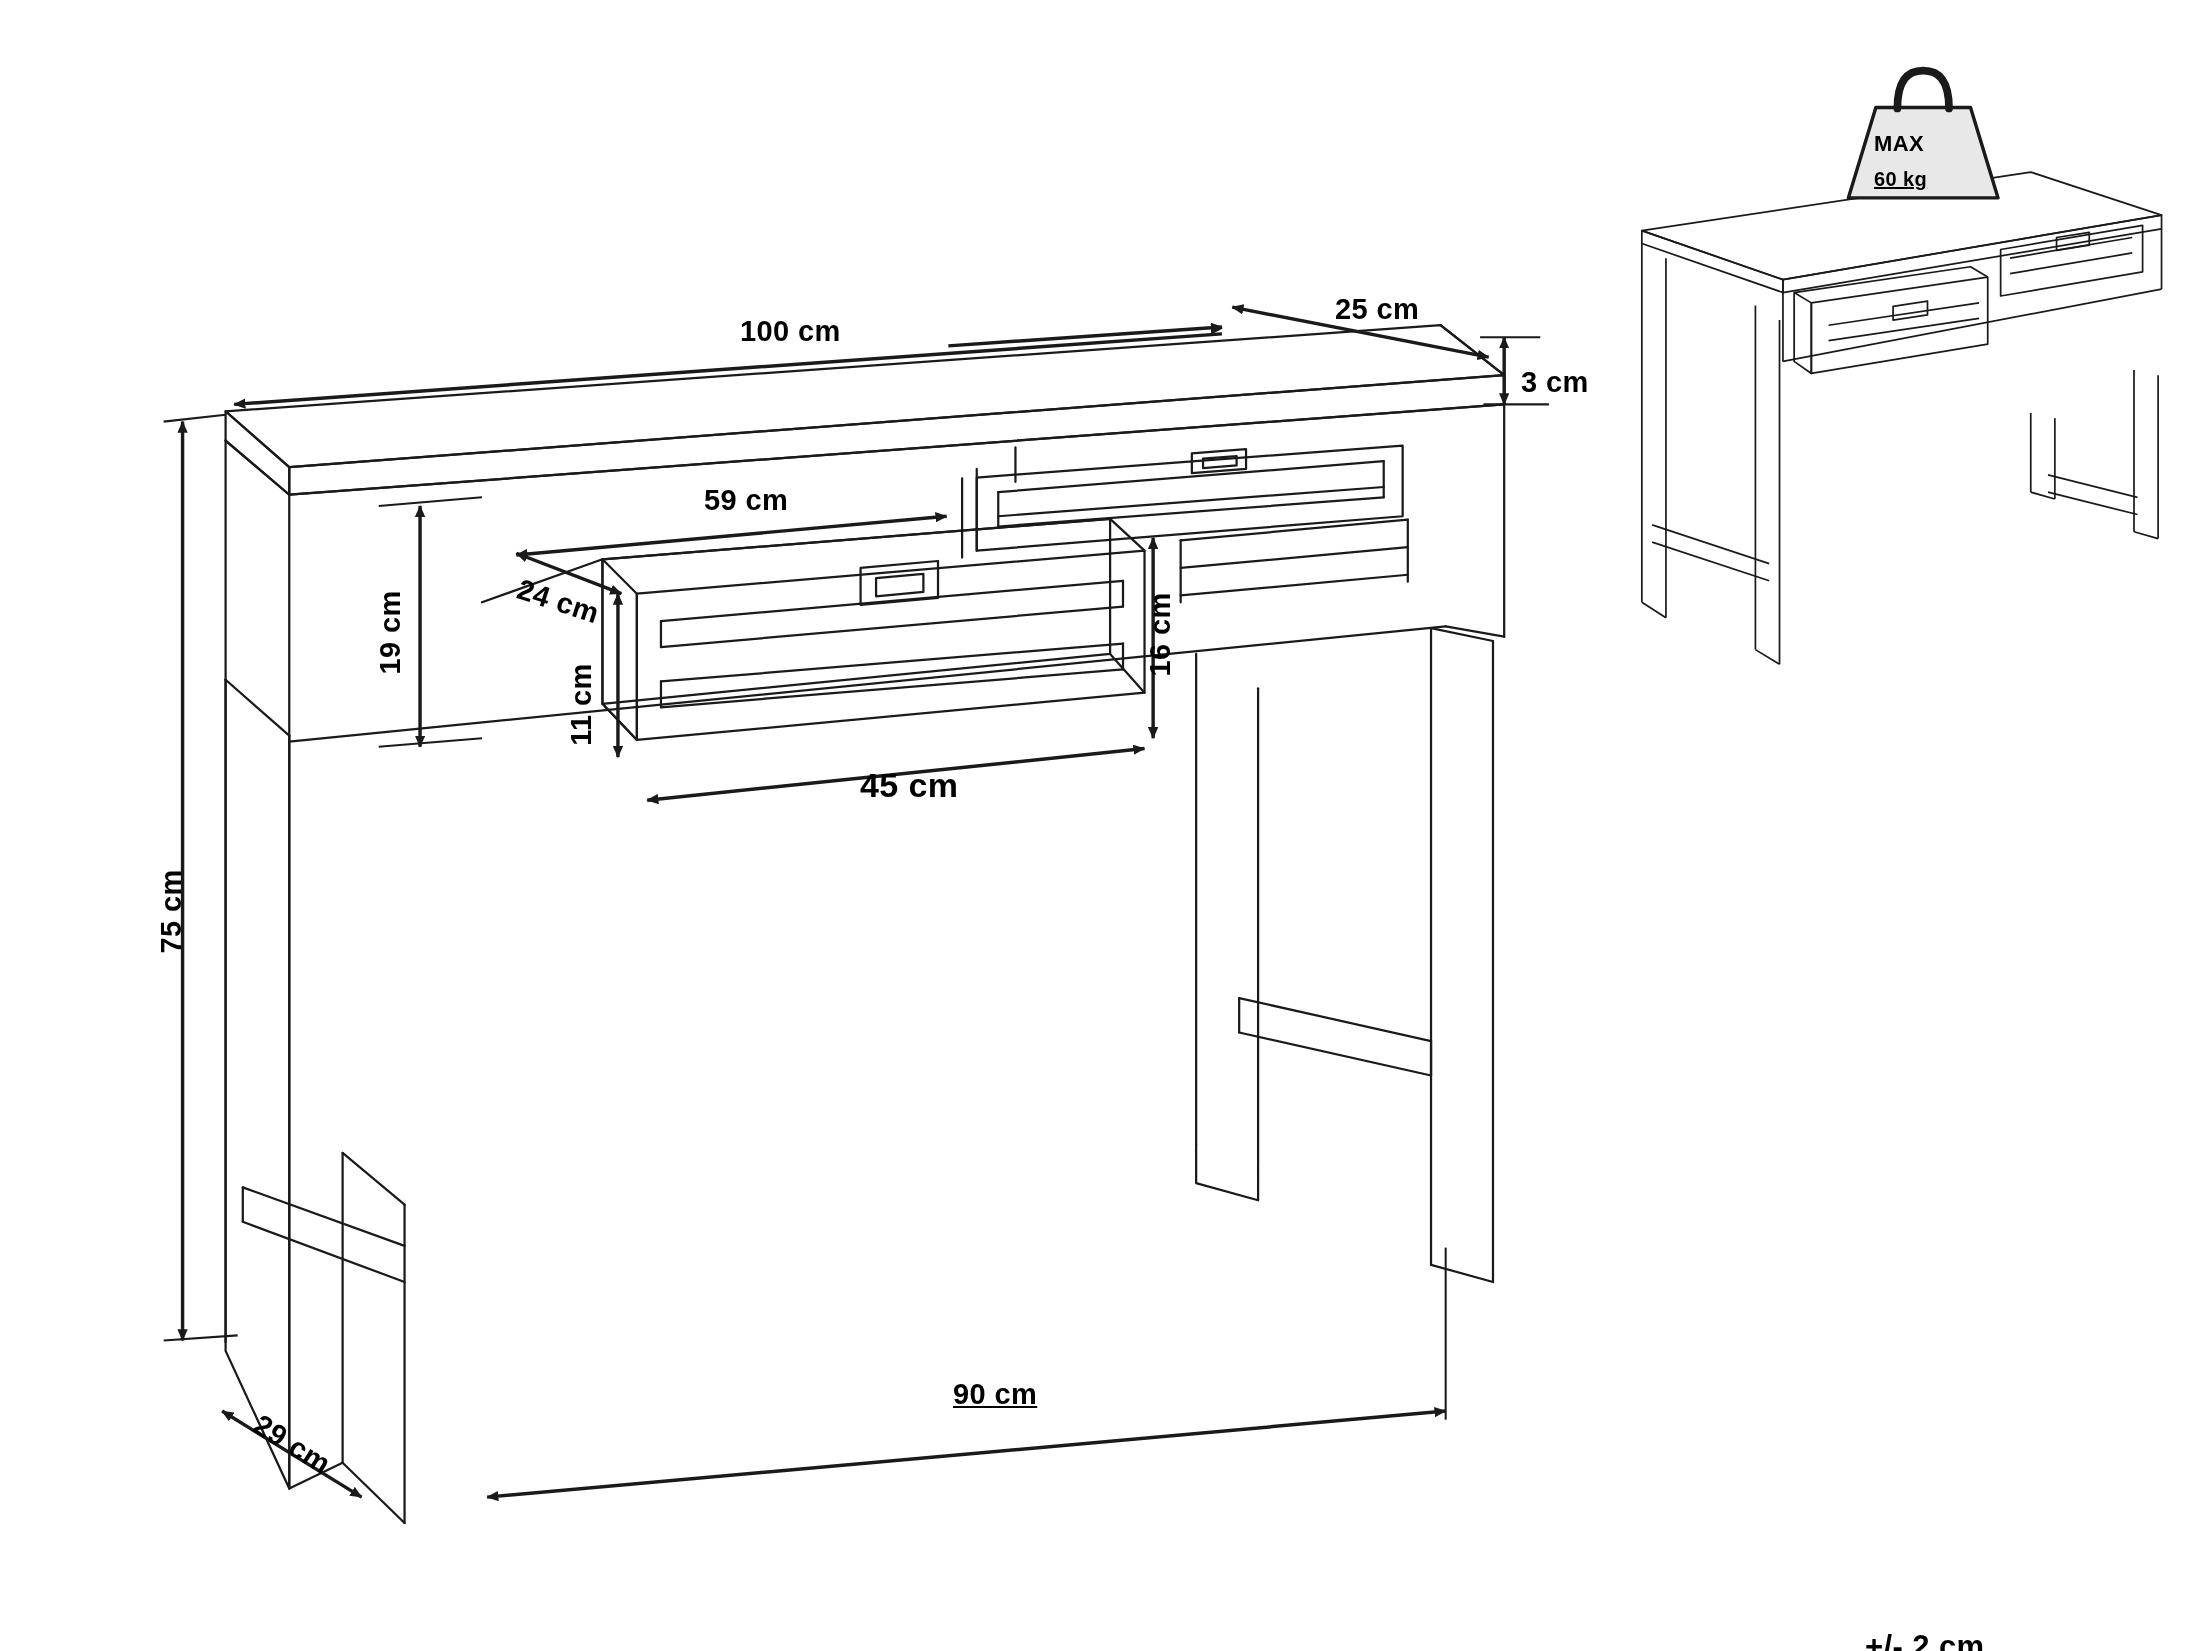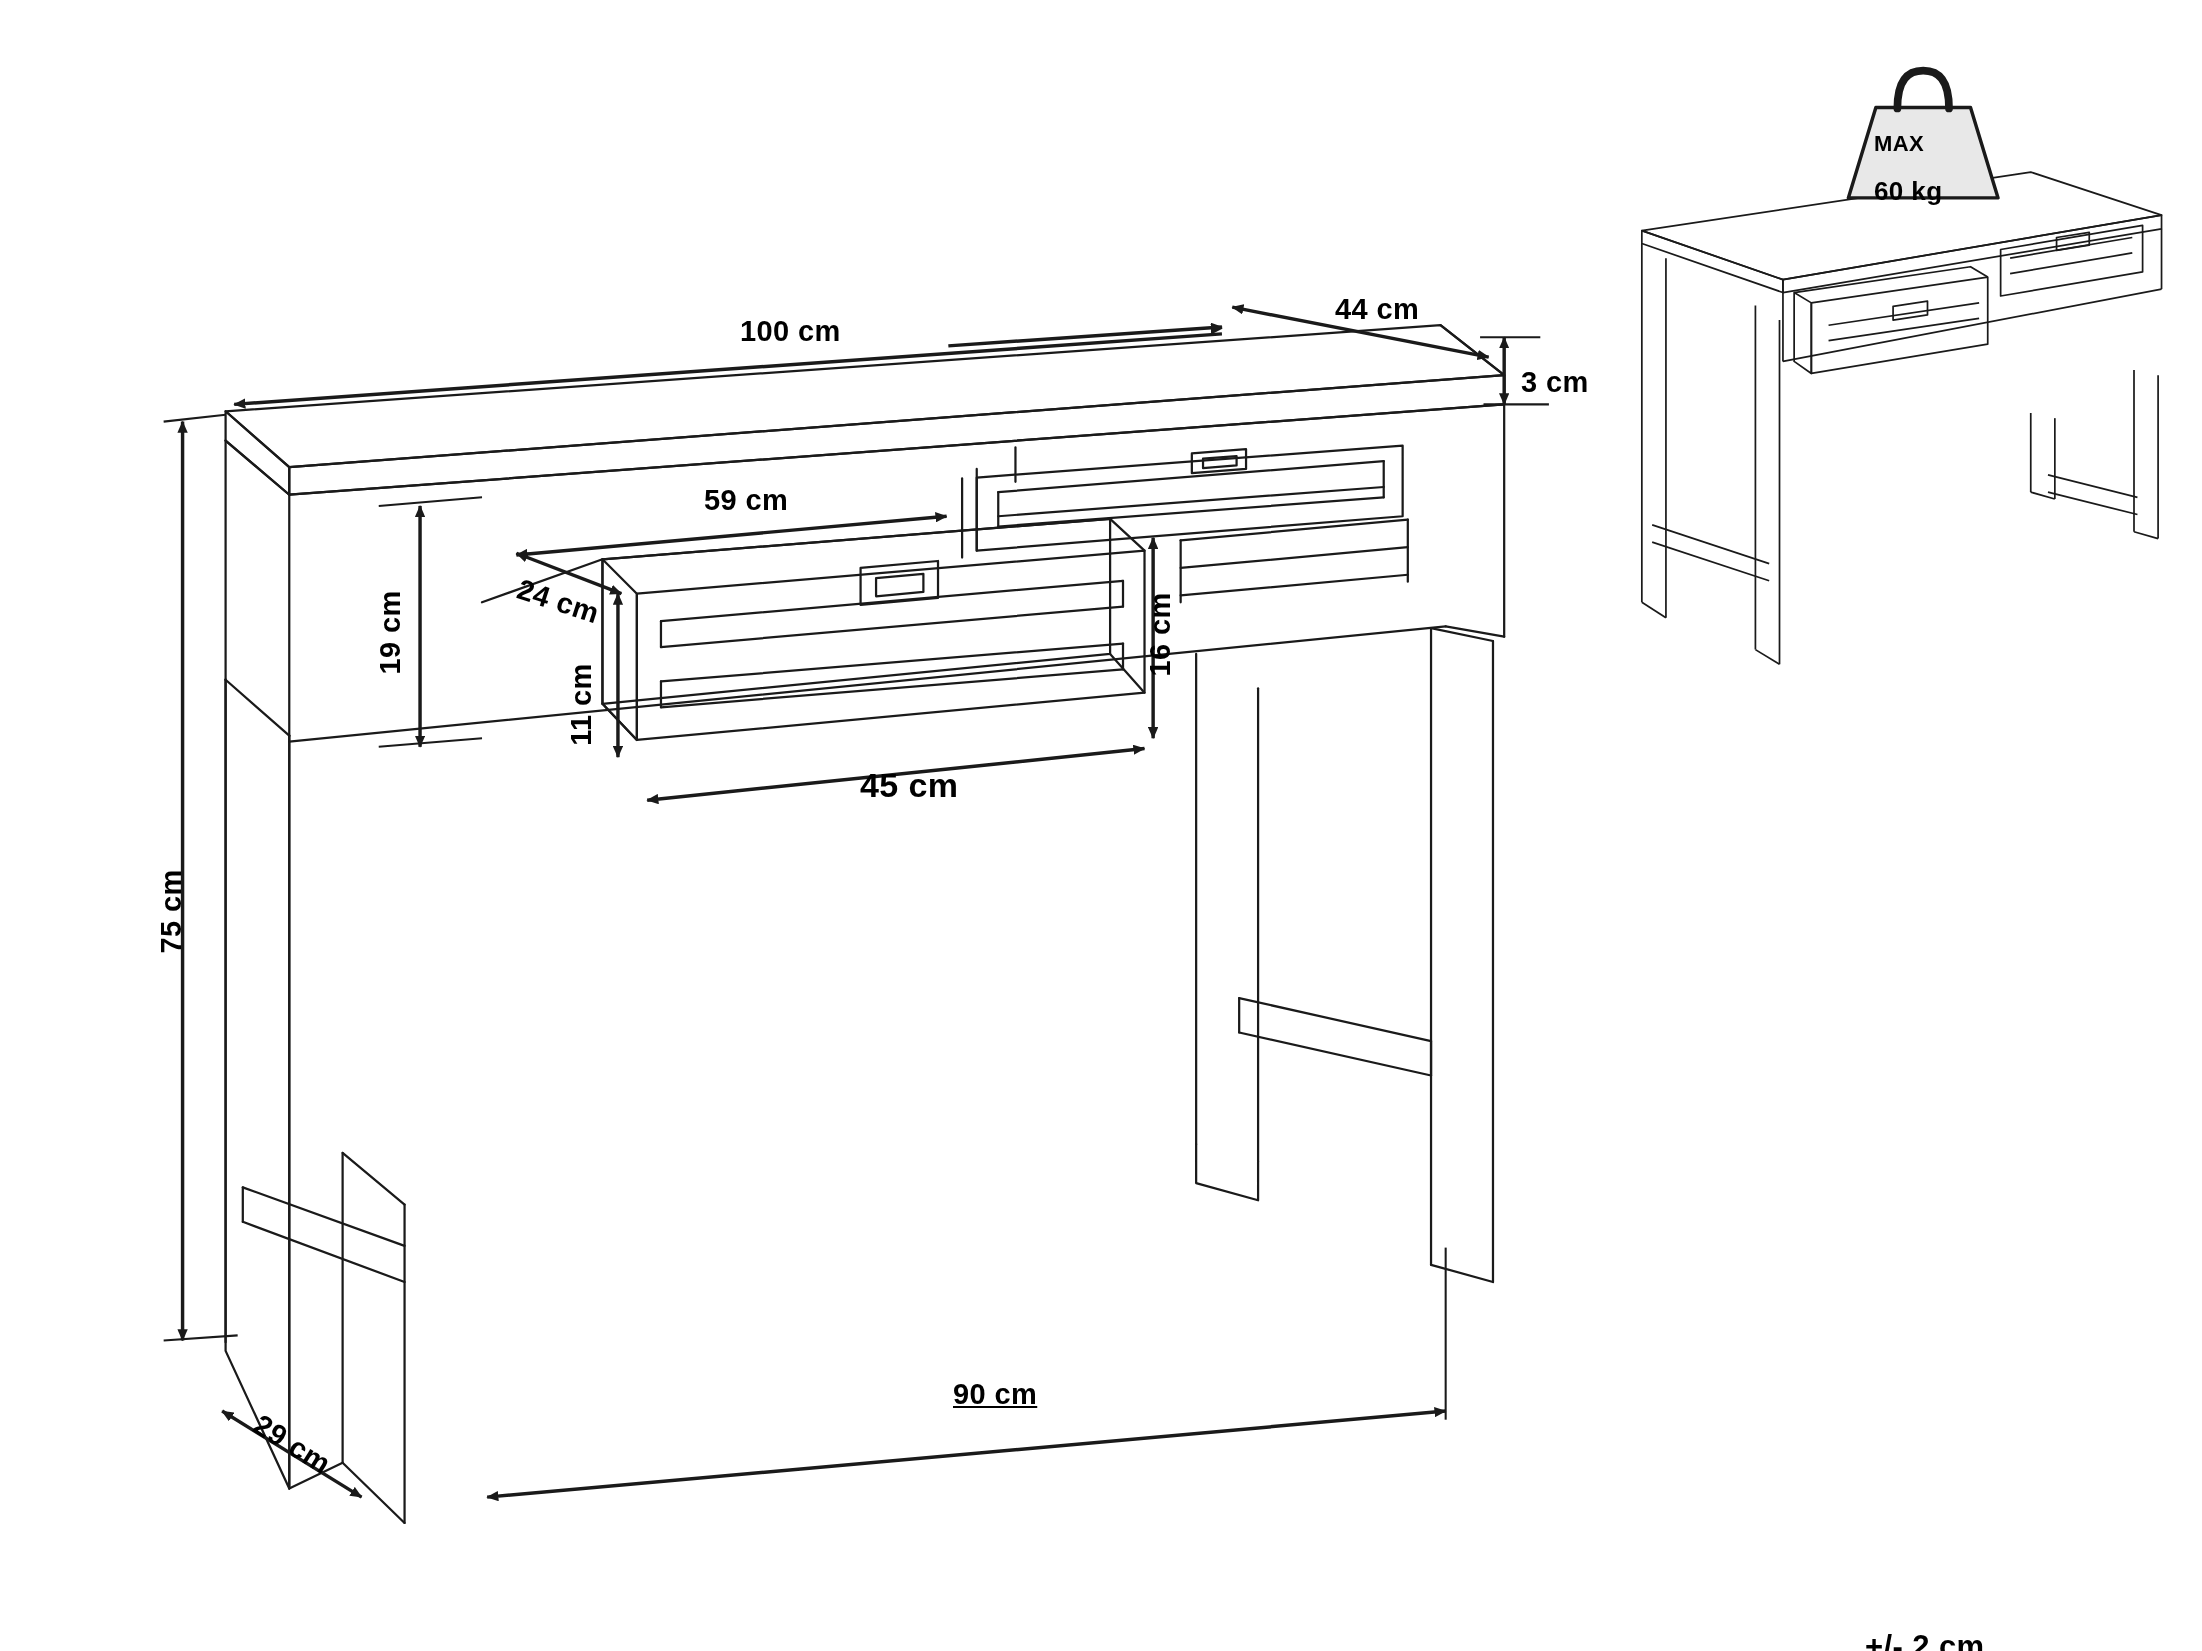--- a/index.html
+++ b/index.html
@@ -238,21 +238,21 @@
     </g>
 
     <g>
       <path d="M2148,230 L2180,125 L2290,125 L2322,230 Z" fill="#e8e8e8" stroke="#1a1a1a" stroke-width="4" stroke-linejoin="round"></path>
       <path d="M2205,126 C2205,92 2218,82 2235,82 C2252,82 2265,92 2265,126" fill="none" stroke="#1a1a1a" stroke-width="9" stroke-linecap="round"></path>
     </g>
   </svg>
 
   <div class="lbl" style="left:740px; top:315px; font-size:29px;">100 cm</div>
 
-  <div class="lbl" style="left:1335px; top:293px; font-size:29px;">44 cm</div>
+  <div class="lbl" style="left:1335px; top:293px; font-size:29px;">25 cm</div>
 
   <div class="lbl" style="left:1521px; top:366px; font-size:29px;">3 cm</div>
 
   <div class="lbl" style="left:704px; top:484px; font-size:29px;">59 cm</div>
 
   <div class="lbl rot-d" style="left:516px; top:585px; font-size:29px; transform:rotate(18deg);">24 cm</div>
 
   <div class="lbl rot90" style="left:348px; top:616px; font-size:29px;">19 cm</div>
 
   <div class="lbl rot90" style="left:1118px; top:618px; font-size:29px;">16 cm</div>
@@ -262,18 +262,18 @@
   <div class="lbl" style="left:860px; top:766px; font-size:34px;">45 cm</div>
 
   <div class="lbl rot90" style="left:129px; top:895px; font-size:29px;">75 cm</div>
 
   <div class="lbl" style="left:250px; top:1428px; font-size:29px; transform:rotate(32deg);">29 cm</div>
 
   <div class="lbl" style="left:953px; top:1378px; font-size:29px;text-decoration:underline;">90 cm</div>
 
   <div class="lbl" style="left:1874px; top:131px; font-size:22px;">MAX</div>
 
-  <div class="lbl" style="left:1874px; top:176px; font-size:26px;">60 kg</div>
+  <div class="lbl" style="left:1874px; top:168px; font-size:20px;text-decoration:underline;">60 kg</div>
 
   <div class="lbl" style="left:1865px; top:1629px; font-size:31px;">+/- 2 cm</div>
 
 </div>
 
 
 </body></html>

